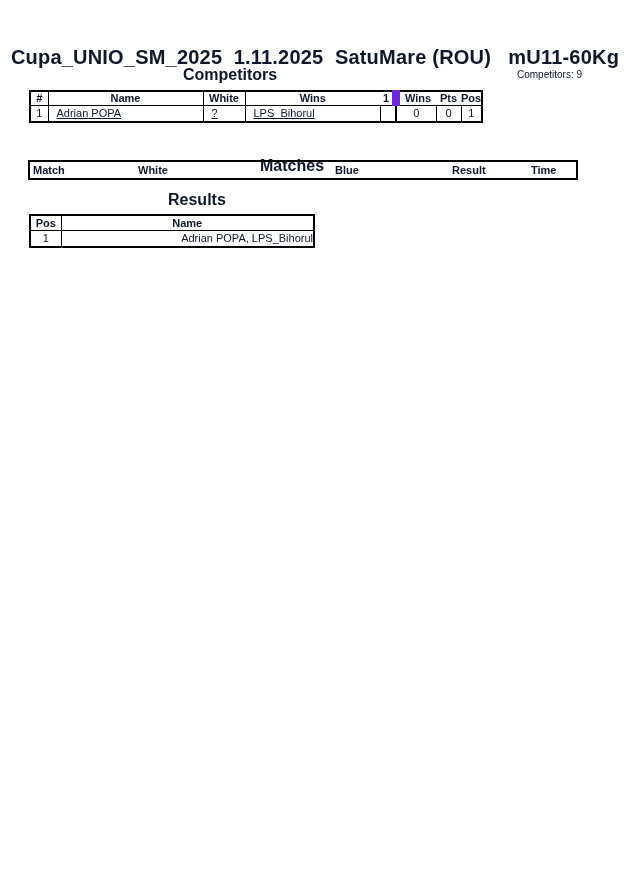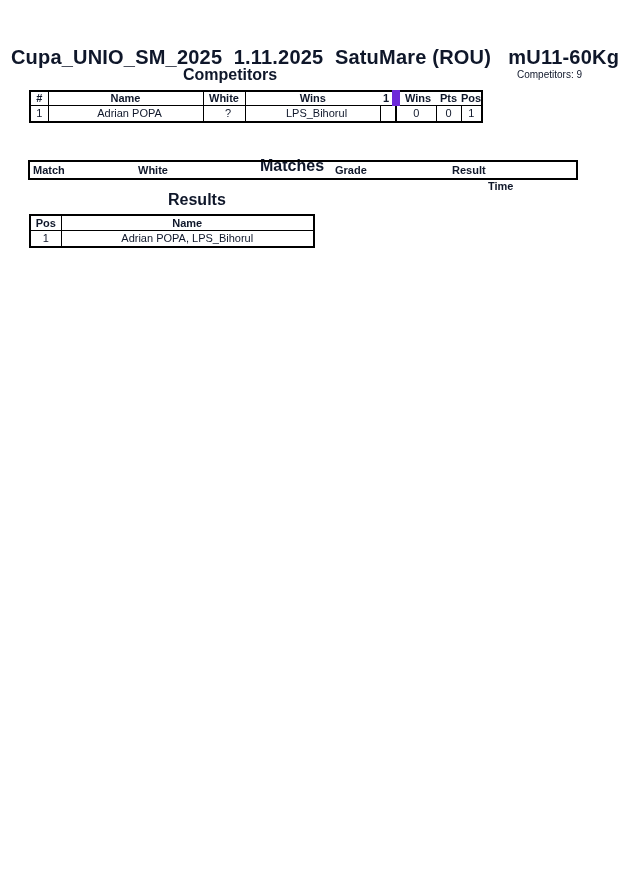--- a/index.html
+++ b/index.html
@@ -60,50 +60,50 @@
   .tbl-competitors tr.hdr  { height: 14px; }
   .tbl-competitors tr.data { height: 17px; }
   .tbl-competitors th { font-weight: bold; border-bottom: 1px solid #000; text-align: center; }
   .tbl-competitors th.sep-r { border-right: 1px solid #000; }
   .tbl-competitors th.col-m1 { text-align: right; padding-right: 3px; }
   .tbl-competitors th.thick-l { border-left: 8px solid #6d28d9; text-align: center; }
   .tbl-competitors td { border-right: 1px solid #000; }
   .tbl-competitors td:last-child { border-right: none; }
   .tbl-competitors td.thick-l { border-left: 2px solid #000; }
   .tbl-competitors td.al-c { text-align: center; }
-  .tbl-competitors td.al-l { text-align: center; padding-left: 8px; }
+  .tbl-competitors td.al-l { text-align: left; padding-left: 8px; text-decoration: underline; }
   
   .tbl-matches {
     position: absolute;
     left: 28px; top: 160px;
     width: 550px; height: 20px;
     border: 2px solid #000;
   }
   .tbl-matches .mcol {
     position: absolute;
     top: 0;
     height: 16px;
     line-height: 16px;
     font-size: 11px;
     font-weight: bold;
     white-space: nowrap;
   }
   .mcol-match  { left: 3px; }
   .mcol-white  { left: 102px; margin-left: 6px; }
   .mcol-blue   { left: 305px; }
   .mcol-result { left: 422px; }
-  .mcol-time   { left: 458px; margin-top: 16px; }
+  .mcol-time   { left: 501px; }
   
   .tbl-results { left: 29px; top: 214px; }
   .tbl-results tr.hdr  { height: 15px; }
   .tbl-results tr.data { height: 17px; }
   .tbl-results th { font-weight: bold; border-bottom: 1px solid #000; text-align: center; }
   .tbl-results th.sep-r, .tbl-results td.sep-r { border-right: 1px solid #000; }
   .tbl-results td.al-c { text-align: center; }
-  .tbl-results td.al-l { text-align: center; padding-left: 0; }
+  .tbl-results td.al-l { text-align: right; padding-left: 0; }
 </style>
 </head>
 <body>
 
 <div class="page">
 
   <div class="doc-title">Cupa_UNIO_SM_2025  1.11.2025  SatuMare (ROU)   mU11-60Kg</div>
 
   <div class="section-heading heading-competitors">Competitors</div>
   <div class="competitors-count">Competitors: 9</div>
@@ -141,21 +141,21 @@
       <td class="al-c">1</td>
     </tr>
   </tbody>
     </table>
 
   <div class="section-heading heading-matches">Matches</div>
 
   <div class="tbl-matches">
     <span class="mcol mcol-match">Match</span>
     <span class="mcol mcol-white">White</span>
-    <span class="mcol mcol-blue">Grade</span>
+    <span class="mcol mcol-blue">Blue</span>
     <span class="mcol mcol-result">Result</span>
     <span class="mcol mcol-time">Time</span>
   </div>
 
   <div class="section-heading heading-results">Results</div>
 
   <table class="tbl tbl-results">
     <colgroup>
       <col style="width:31px">
         <col style="width:253px">

